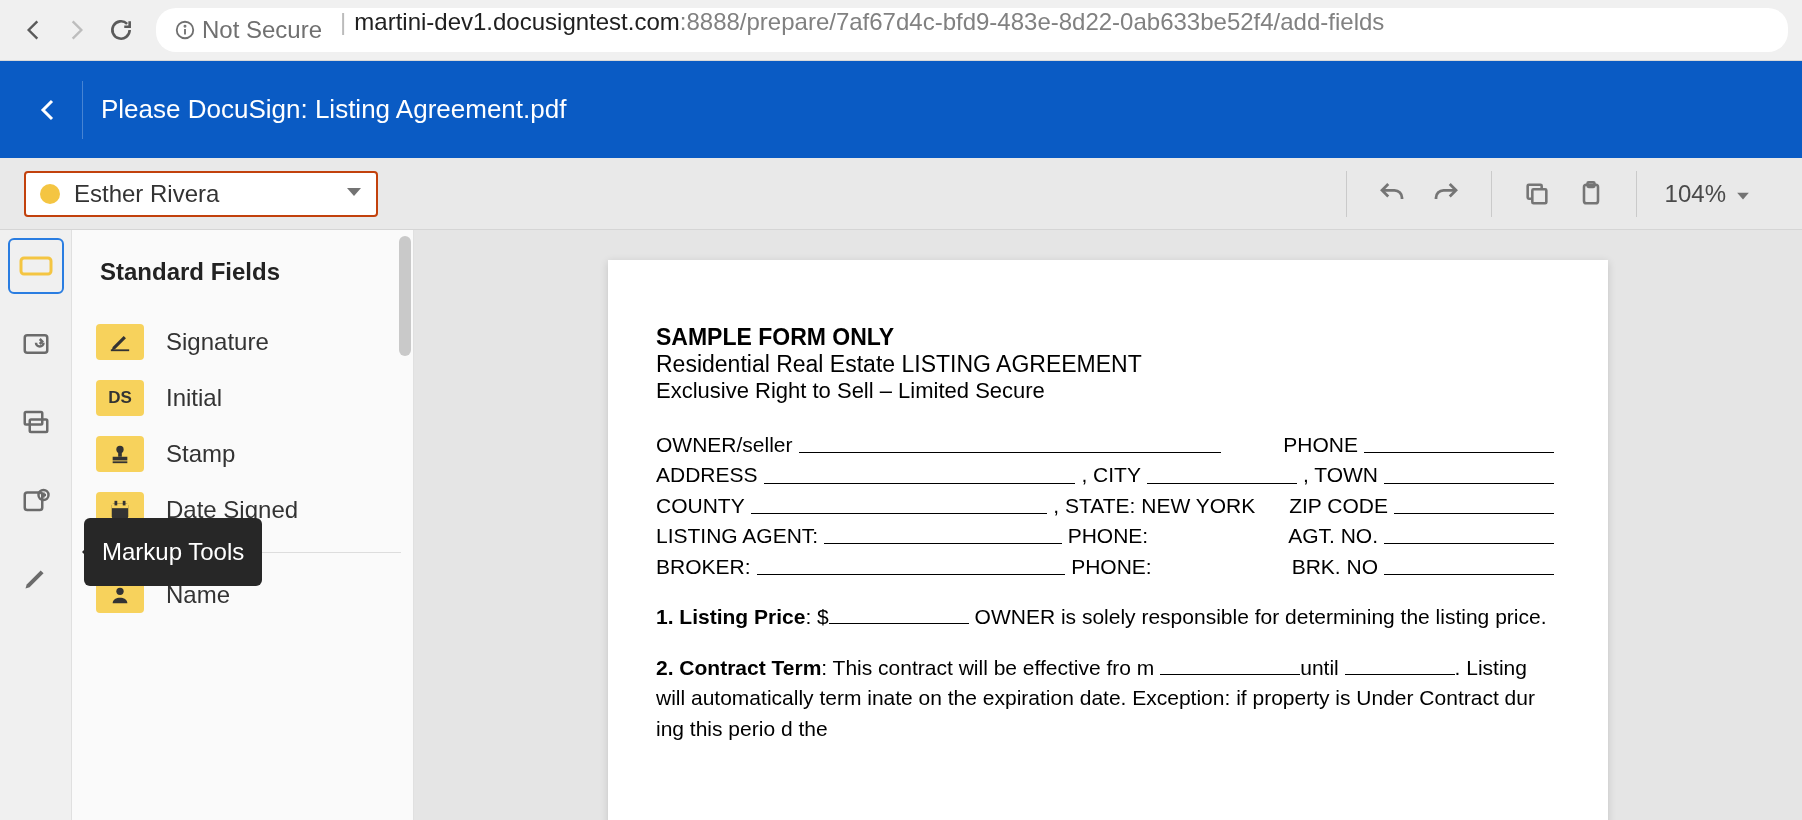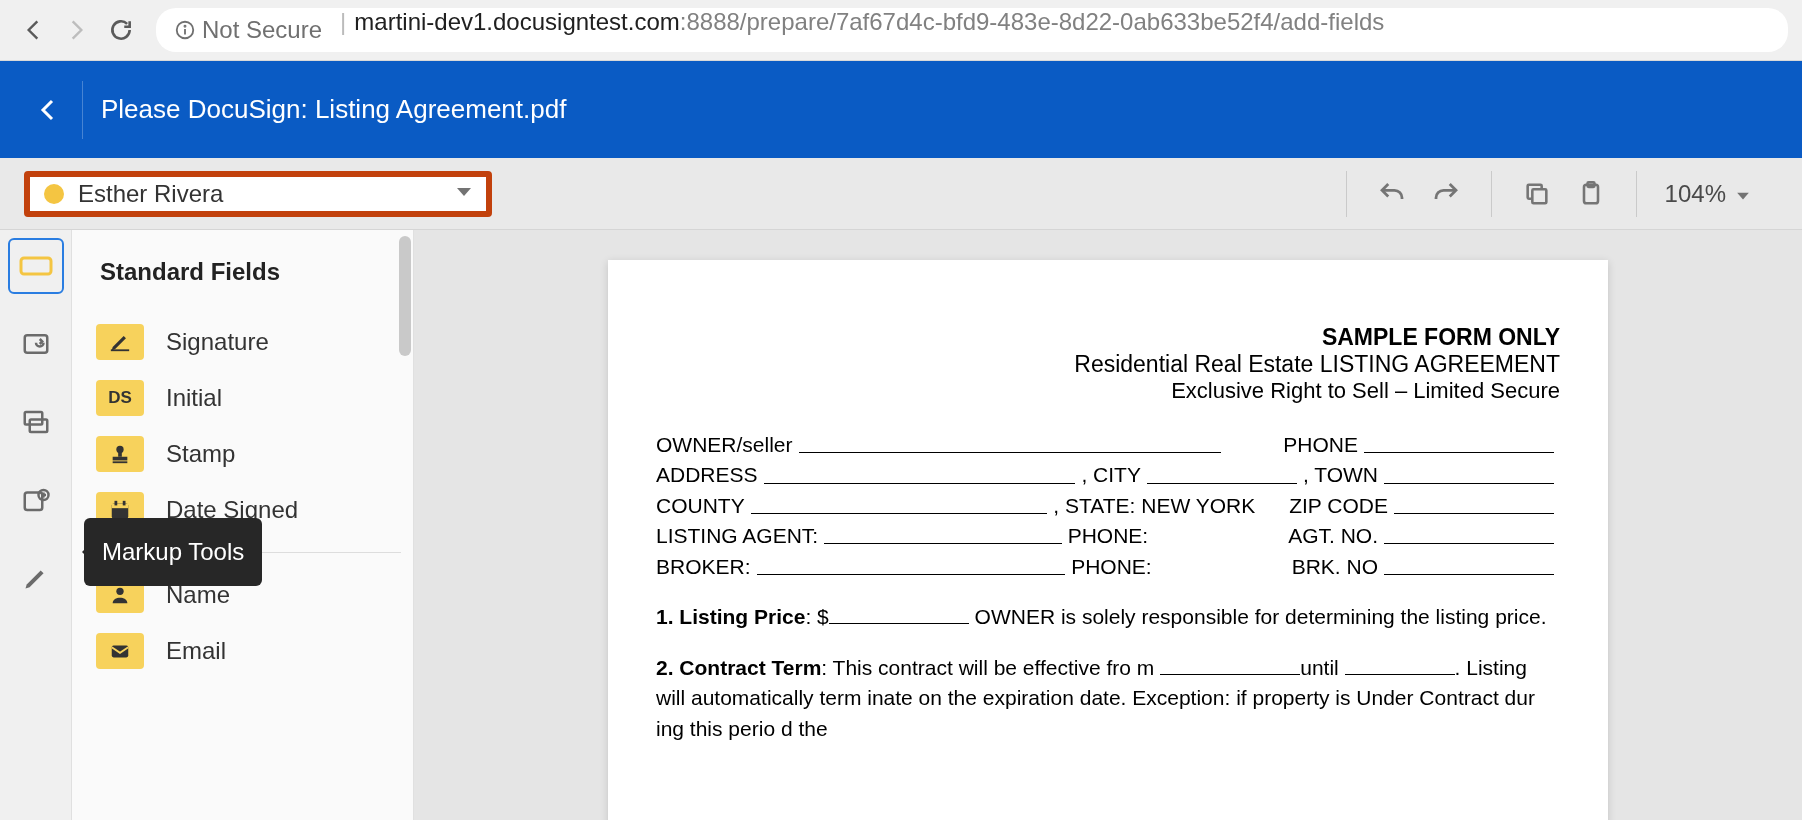--- a/index.html
+++ b/index.html
@@ -17,21 +17,21 @@
 .url-path { color: #818181; }
 
 
 .app-bar { height: 97px; background: #0a5bc4; display: flex; align-items: center; padding: 0 20px; color: #fff; position: relative; }
 .back-btn { width: 56px; height: 56px; display: flex; align-items: center; justify-content: center; cursor: pointer; }
 .app-divider { width:1px; height:58px; background: rgba(255,255,255,0.25); margin: 0 18px 0 6px; }
 .app-title { font-size: 26px; font-weight: 400; }
 
 
 .toolbar-row { height: 72px; background: #e9e9e9; display: flex; align-items: center; padding: 0 24px; border-bottom: 1px solid #d5d5d5; }
-.recipient-select { display: flex; align-items: center; width: 468px; height: 46px; background: #fff; border: 6px solid #c2410c; border-radius: 4px; padding: 0 14px; cursor: pointer; }
+.recipient-select { display: flex; align-items: center; width: 354px; height: 46px; background: #fff; border: 2px solid #c2410c; border-radius: 4px; padding: 0 14px; cursor: pointer; }
 .rec-dot { width: 20px; height: 20px; background: #f4c542; border-radius: 50%; margin-right: 14px; }
 .rec-name { font-size: 24px; color: #333; flex: 1; }
 .rec-caret { color: #737373; }
 .tool-spacer { flex: 1; }
 .tool-group { display: flex; align-items: center; gap: 20px; padding: 0 28px; border-left: 1px solid #cacaca; height: 46px; }
 .tool-group:first-of-type { border-left: none; }
 .tool-btn { width: 34px; height: 34px; display: flex; align-items: center; justify-content: center; color: #757575; cursor: pointer; }
 .zoom { display: flex; align-items: center; font-size: 24px; color: #4a4a4a; cursor: pointer; }
 .zoom-caret { margin-left: 10px; color: #737373; }
 
@@ -56,21 +56,21 @@
 
 .tooltip { position: absolute; left: 84px; top: 518px; background: #272727; color: #fff; font-size: 24px; padding: 20px 18px; border-radius: 6px; white-space: nowrap; z-index: 10; }
 .tooltip::before { content:""; position: absolute; left: -10px; top: 50%; transform: translateY(-50%); border: 8px solid transparent; border-right-color: #272727; }
 
 
 .scrollbar { position: absolute; right: 2px; top: 6px; width: 12px; height: 120px; background: #c9c9c9; border-radius: 6px; }
 
 
 .doc-area { flex: 1; background: #e5e5e5; overflow: auto; padding: 30px 40px; position: relative; }
 .doc-page { width: 1000px; min-height: 600px; background: #fff; margin: 0 auto; padding: 64px 48px 24px 48px; font-family: "Times New Roman", Times, serif; color: #000; box-shadow: 0 2px 8px rgba(0,0,0,0.15); }
-.doc-header { text-align: right; margin-bottom: 26px; }
+.doc-header { text-align: left; margin-bottom: 26px; }
 .doc-h1 { font-size: 23px; font-weight: 700; }
 .doc-h2 { font-size: 23px; font-weight: 400; }
 .doc-h3 { font-size: 22px; }
 .form-line { display: flex; font-size: 21px; line-height: 1.45; }
 .form-line .blank { flex: 1; border-bottom: 1px solid #000; margin: 0 6px 2px 6px; height: 1.1em; }
 .form-grid { margin-bottom: 14px; }
 .para { font-size: 21px; line-height: 1.45; margin-top: 20px; }
 .para .blank-inline { display: inline-block; border-bottom: 1px solid #000; min-width: 140px; height: 1em; vertical-align: baseline; }
 </style>
 </head>
@@ -255,29 +255,20 @@
       <div class="field-item">
         <div class="field-icon-box">
           <svg width="22" height="22" viewBox="0 0 24 24" fill="#333">
               <circle cx="12" cy="8" r="4"></circle>
               <path d="M4 21c0-4 4-6 8-6s8 2 8 6"></path>
             </svg>
         </div>
         <div class="field-label">Name</div>
       </div>
 
-      <div class="field-item">
-        <div class="field-icon-box">
-          <svg width="22" height="22" viewBox="0 0 24 24" fill="#333">
-              <rect x="3" y="6" width="18" height="13" rx="2"></rect>
-              <path d="M3 8l9 6 9-6" fill="none" stroke="#f7d25c" stroke-width="2"></path>
-            </svg>
-        </div>
-        <div class="field-label">Email</div>
-      </div>
     </div>
   </div>
 
   <div class="doc-area">
     <div class="doc-page">
       <div class="doc-header">
         <div class="doc-h1">SAMPLE FORM ONLY</div>
         <div class="doc-h2">Residential Real Estate LISTING AGREEMENT</div>
         <div class="doc-h3">Exclusive Right to Sell – Limited Secure</div>
       </div>

